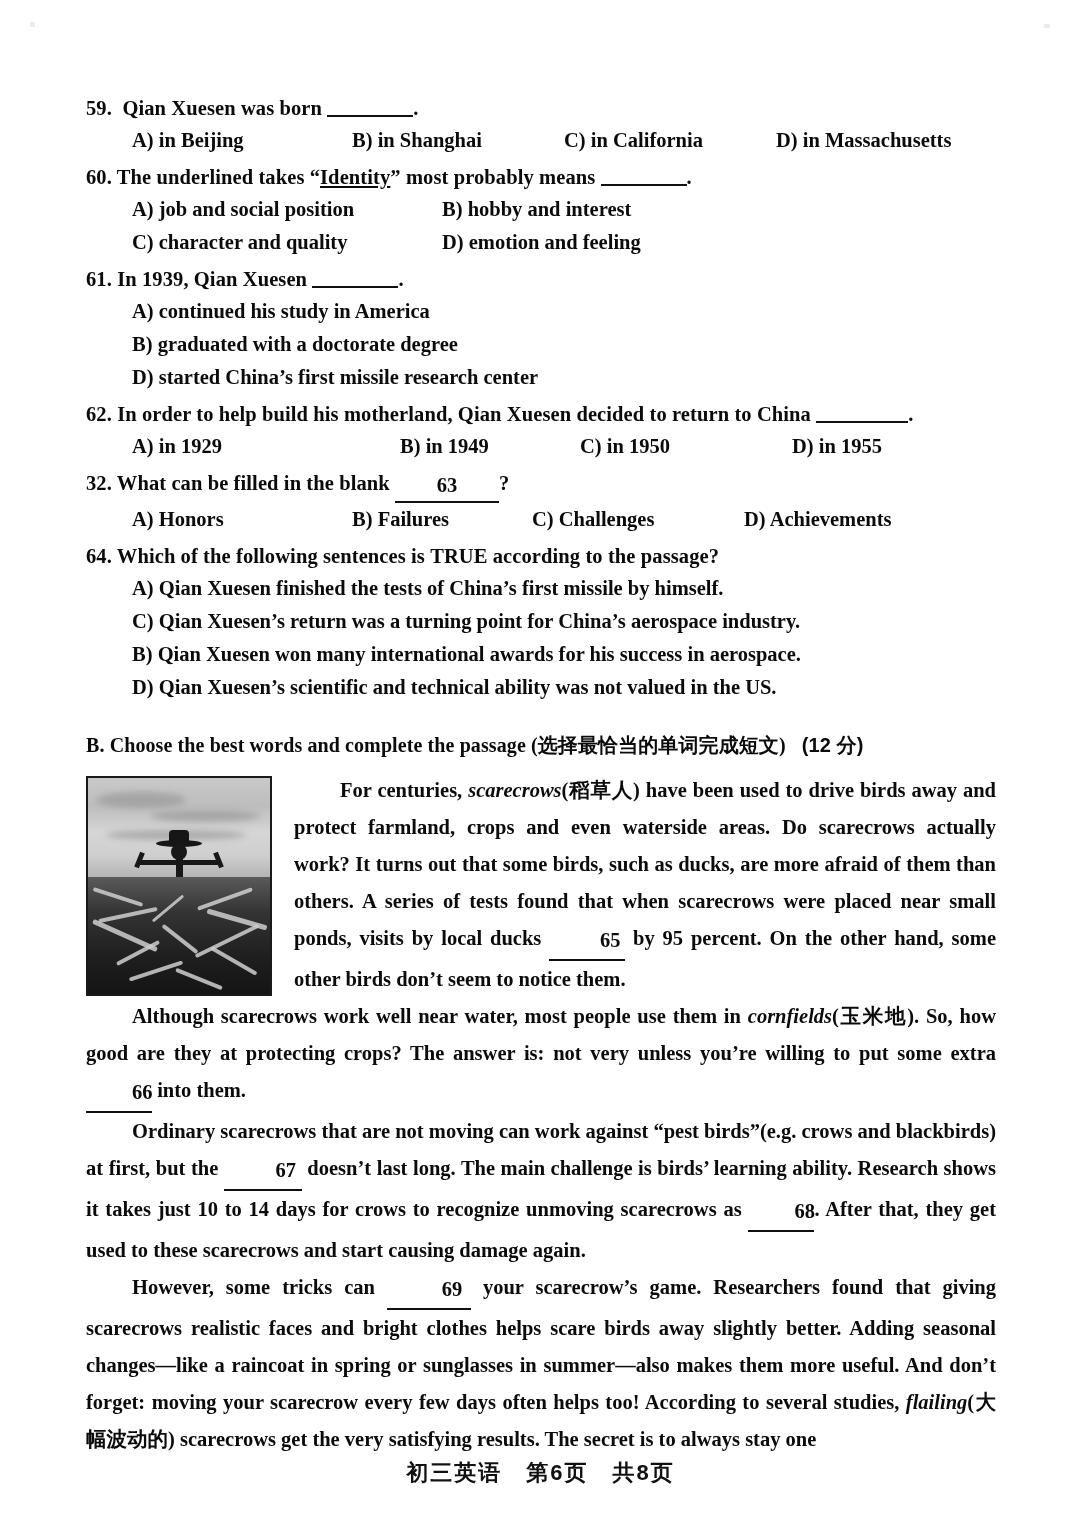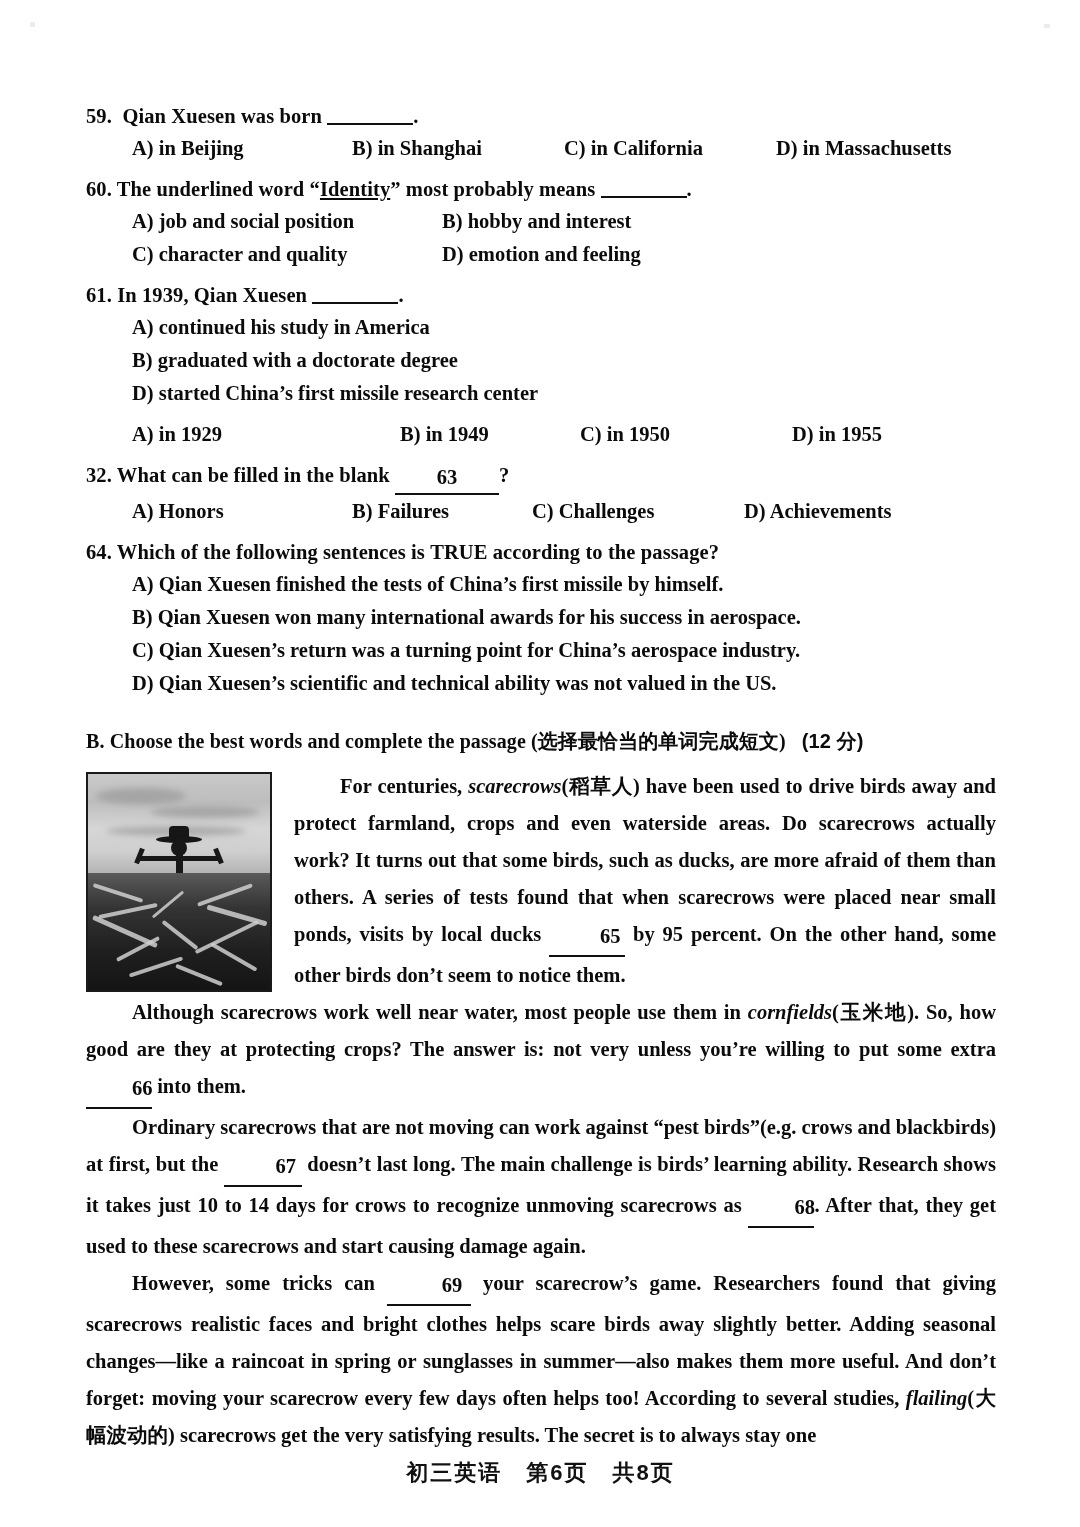--- a/index.html
+++ b/index.html
@@ -25,21 +25,21 @@
 
   .content {
     position: absolute;
     left: 86px;
     top: 92px;
     width: 910px;
   }
 
   
   .q {
-    margin: 8px 0 4px 0;
+    margin: 0 0 4px 0;
   }
   .q-stem {
     font-size: 20.5px;
     line-height: 32px;
     font-weight: 600;
     letter-spacing: .1px;
     white-space: nowrap;
   }
 
   .blank-line {
@@ -266,21 +266,21 @@
         <span>A) in Beijing</span>
         <span>B) in Shanghai</span>
         <span>C) in California</span>
         <span>D) in Massachusetts</span>
       </div>
     </div>
 
     <div class="q">
       <div class="q-stem">
         <span>60.</span>
-        <span>The underlined word “</span><span class="underline-word">Identity</span><span>” most probably means</span>
+        <span>The underlined takes “</span><span class="underline-word">Identity</span><span>” most probably means</span>
         <span class="blank-line blank-w1"></span><span>.</span>
       </div>
       <div class="opts cols2">
         <span>A) job and social position</span>
         <span>B) hobby and interest</span>
       </div>
       <div class="opts cols2">
         <span>C) character and quality</span>
         <span>D) emotion and feeling</span>
       </div>
@@ -291,20 +291,25 @@
         <span>61.</span>
         <span>In 1939, Qian Xuesen</span>
         <span class="blank-line blank-w1"></span><span>.</span>
       </div>
       <div class="opt-row">A) continued his study in America</div>
       <div class="opt-row">B) graduated with a doctorate degree</div>
       <div class="opt-row">D) started China’s first missile research center</div>
     </div>
 
     <div class="q">
+      <div class="q-stem">
+        <span>62.</span>
+        <span>In order to help build his motherland, Qian Xuesen decided to return to China</span>
+        <span class="blank-line blank-w2"></span><span>.</span>
+      </div>
       <div class="opts cols4b">
         <span>A) in 1929</span>
         <span>B) in 1949</span>
         <span>C) in 1950</span>
         <span>D) in 1955</span>
       </div>
     </div>
 
     <div class="q">
       <div class="q-stem">
@@ -319,22 +324,22 @@
         <span>D) Achievements</span>
       </div>
     </div>
 
     <div class="q">
       <div class="q-stem">
         <span>64.</span>
         <span>Which of the following sentences is </span><span class="bold">TRUE</span><span> according to the passage?</span>
       </div>
       <div class="opt-row">A) Qian Xuesen finished the tests of China’s first missile by himself.</div>
+      <div class="opt-row">C) Qian Xuesen’s return was a turning point for China’s aerospace industry.</div>
       <div class="opt-row">B) Qian Xuesen won many international awards for his success in aerospace.</div>
-      <div class="opt-row">C) Qian Xuesen’s return was a turning point for China’s aerospace industry.</div>
       <div class="opt-row">D) Qian Xuesen’s scientific and technical ability was not valued in the US.</div>
     </div>
 
     <div class="sec-head">
       <span>B. Choose the best words and complete the passage (</span><span class="cn">选择最恰当的单词完成短文</span><span>)</span><span class="score">(12 分)</span>
     </div>
 
     <div class="passage">
 
       <div class="figure">

